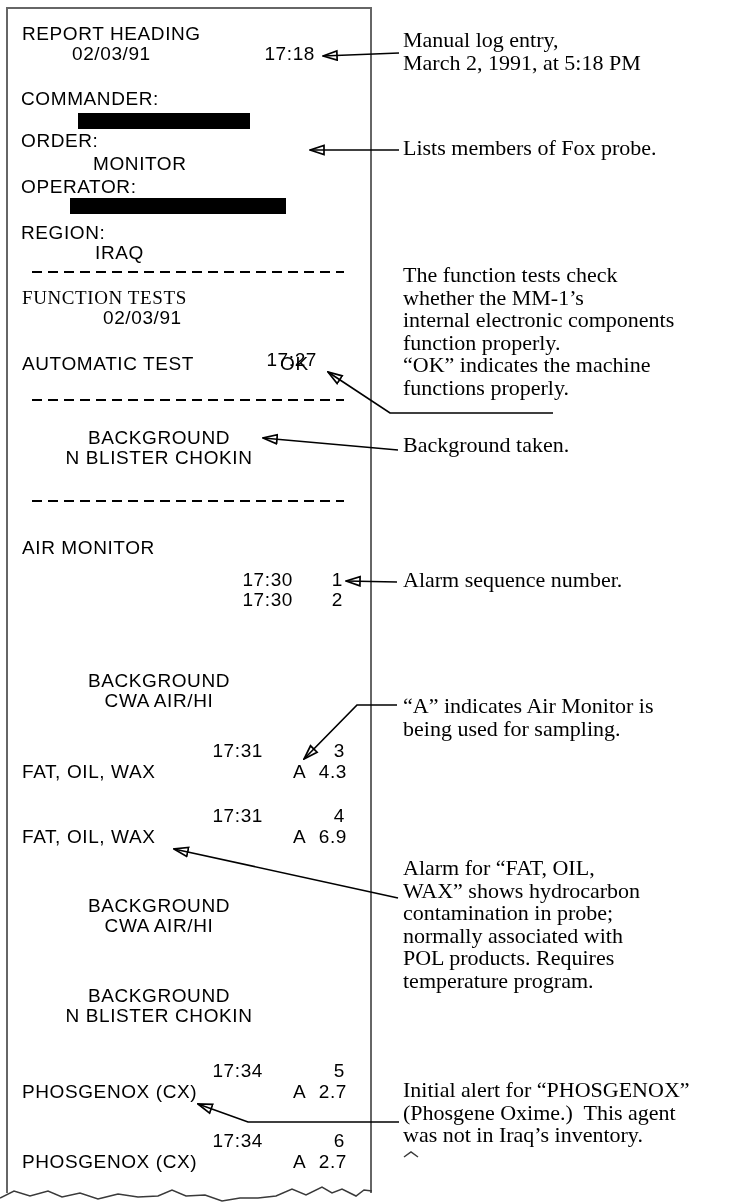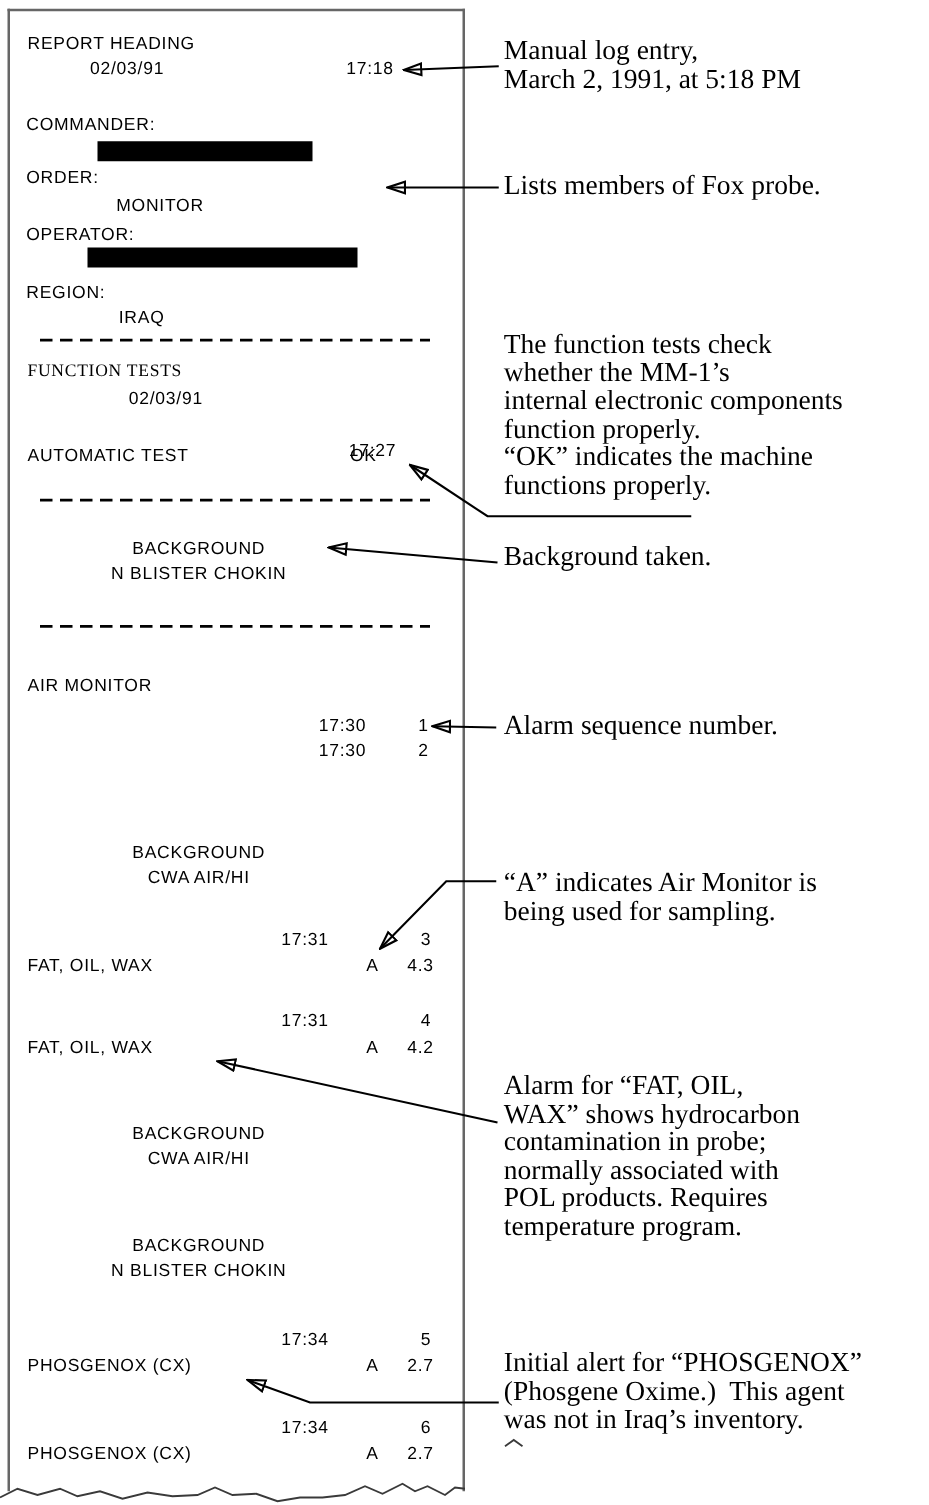--- a/index.html
+++ b/index.html
@@ -26,21 +26,21 @@
     width: 366px; height: 1186px;
     border-top: 2px solid var(--frame);
     border-left: 2px solid var(--frame);
     border-right: 2px solid var(--frame);
     background: transparent;
   }
   
   .po {
     position: absolute;
     font-family: "Liberation Sans", sans-serif;
-    font-size: 14px;
+    font-size: 19px;
     line-height: 20px;
     letter-spacing: 0.6px;
     white-space: nowrap;
     color: var(--ink);
   }
   .po.center { left: 8px; width: 302px; text-align: center; }
   .po.ralign { text-align: right; }
   .redact-bar {
     position: absolute;
     background: var(--redact);
@@ -116,21 +116,21 @@
   <div class="po ralign" style="left:205px; top:741px; width:58px;">17:31</div>
   <div class="po ralign" style="left:302px; top:741px; width:43px;">3</div>
   <div class="po" style="left:22px; top:762px;">FAT, OIL, WAX</div>
   <div class="po" style="left:293px; top:762px;">A</div>
   <div class="po ralign" style="left:313px; top:762px; width:34px;">4.3</div>
 
   <div class="po ralign" style="left:205px; top:806px; width:58px;">17:31</div>
   <div class="po ralign" style="left:302px; top:806px; width:43px;">4</div>
   <div class="po" style="left:22px; top:827px;">FAT, OIL, WAX</div>
   <div class="po" style="left:293px; top:827px;">A</div>
-  <div class="po ralign" style="left:313px; top:827px; width:34px;">4.2</div>
+  <div class="po ralign" style="left:313px; top:827px; width:34px;">6.9</div>
 
   <div class="po center" style="top:896px;">BACKGROUND</div>
   <div class="po center" style="top:916px;">CWA AIR/HI</div>
 
   <div class="po center" style="top:986px;">BACKGROUND</div>
   <div class="po center" style="top:1006px;">N BLISTER CHOKIN</div>
 
   <div class="po ralign" style="left:205px; top:1061px; width:58px;">17:34</div>
   <div class="po ralign" style="left:302px; top:1061px; width:43px;">5</div>
   <div class="po" style="left:22px; top:1082px;">PHOSGENOX (CX)</div>

